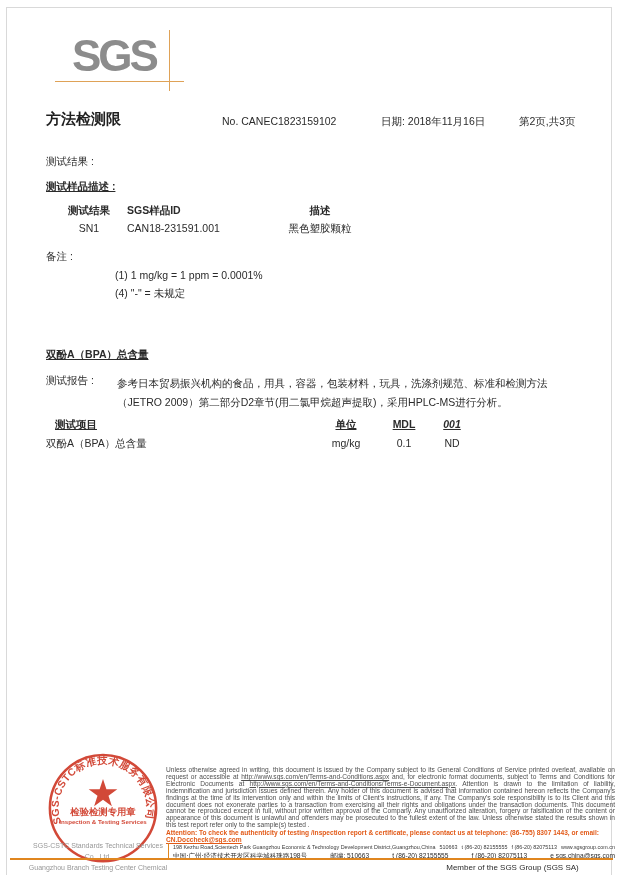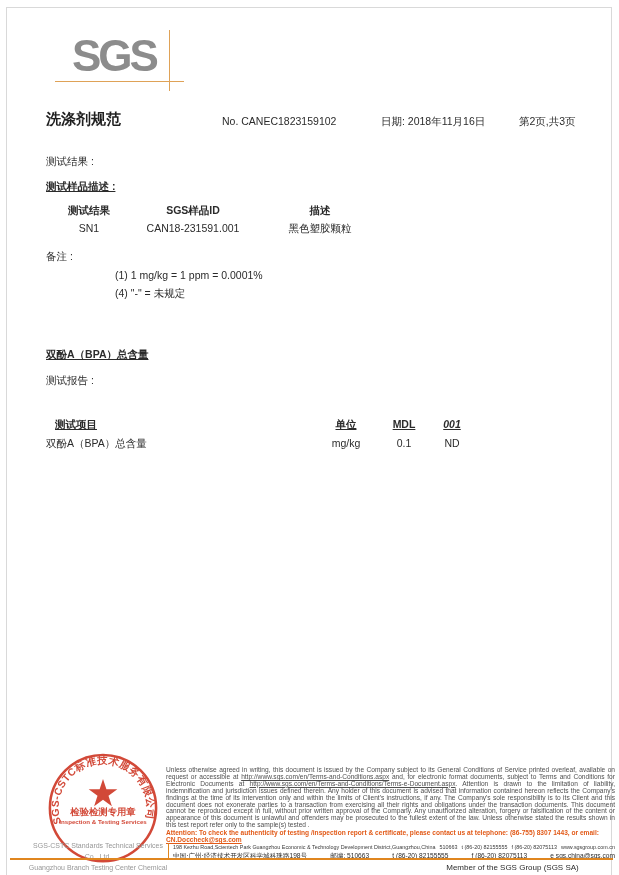--- a/index.html
+++ b/index.html
@@ -27,21 +27,21 @@
   .date-text { position:absolute; left:381px; top:115px; font-size:10.5px; }
   .page-text { position:absolute; left:519px; top:115px; font-size:10.5px; }
   
   .t { font-size:10.5px; }
   .results-label { position:absolute; left:46px; top:155px; }
   .sample-heading { position:absolute; left:46px; top:180px; font-weight:bold; text-decoration:underline; }
   .stable-h, .stable-r { position:absolute; }
   .stable-h { top:204px; font-weight:bold; }
   .stable-r { top:222px; }
   .sc1 { left:55px; width:68px; text-align:center; }
-  .sc2 { left:127px; width:108px; text-align:center;margin-left:12px; }
+  .sc2 { left:127px; width:108px; text-align:left; }
   .sc3 { left:240px; width:160px; text-align:center; }
   .cell { position:absolute; display:block; }
   .notes-label { position:absolute; left:46px; top:250px; }
   .notes-list { position:absolute; left:115px; top:266px; line-height:18px; }
   .bpa-heading { position:absolute; left:46px; top:348px; font-weight:bold; text-decoration:underline; }
   .method-label { position:absolute; left:46px; top:374px; }
   .method-text { position:absolute; left:117px; top:374px; width:462px; line-height:19px; }
   
   .rtable-h { top:418px; }
   .rtable-r { top:437px; }
@@ -79,21 +79,21 @@
 </head>
 <body>
 
 <div class="page">
   <div class="page-edge"></div>
 
   <div class="logo-text">SGS</div>
   <div class="logo-hline"></div>
   <div class="logo-vline"></div>
 
-  <div class="doc-title">洗涤剂规范</div>
+  <div class="doc-title">方法检测限</div>
   <div class="report-no">No. CANEC1823159102</div>
   <div class="date-text">日期: 2018年11月16日</div>
   <div class="page-text">第2页,共3页</div>
 
   <div class="t results-label">测试结果 :</div>
   <div class="t sample-heading">测试样品描述 :</div>
 
   <div>
     <span class="t cell stable-h sc1">测试结果</span>
     <span class="t cell stable-h sc2">SGS样品ID</span>
@@ -104,20 +104,21 @@
   </div>
 
   <div class="t notes-label">备注 :</div>
   <div class="t notes-list">
     <div>(1) 1 mg/kg = 1 ppm = 0.0001%</div>
     <div>(4) "-" = 未规定</div>
   </div>
 
   <div class="t bpa-heading">双酚A（BPA）总含量</div>
   <div class="t method-label">测试报告 :</div>
+  <div class="t method-text">参考日本贸易振兴机构的食品，用具，容器，包装材料，玩具，洗涤剂规范、标准和检测方法（JETRO 2009）第二部分D2章节(用二氯甲烷超声提取)，采用HPLC-MS进行分析。</div>
 
   <div>
     <span class="rt rth rtable-h rc1h">测试项目</span>
     <span class="rt rth rtable-h rc2">单位</span>
     <span class="rt rth rtable-h rc3">MDL</span>
     <span class="rt rth ital rtable-h rc4">001</span>
     <span class="rt rtable-r rc1">双酚A（BPA）总含量</span>
     <span class="rt rtable-r rc2">mg/kg</span>
     <span class="rt rtable-r rc3">0.1</span>
     <span class="rt rtable-r rc4">ND</span>

